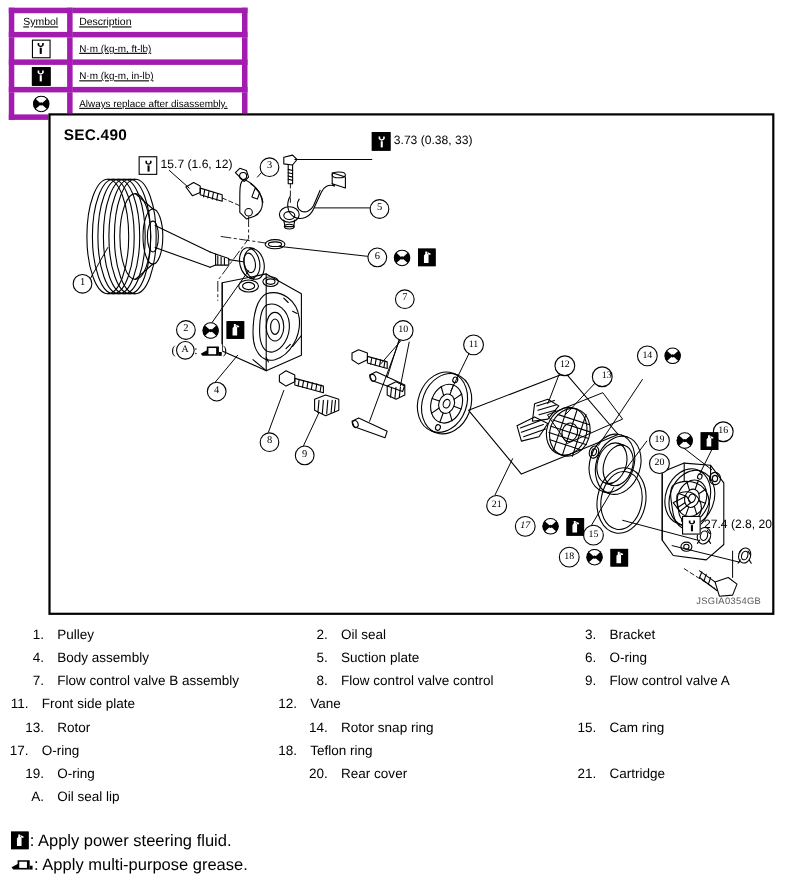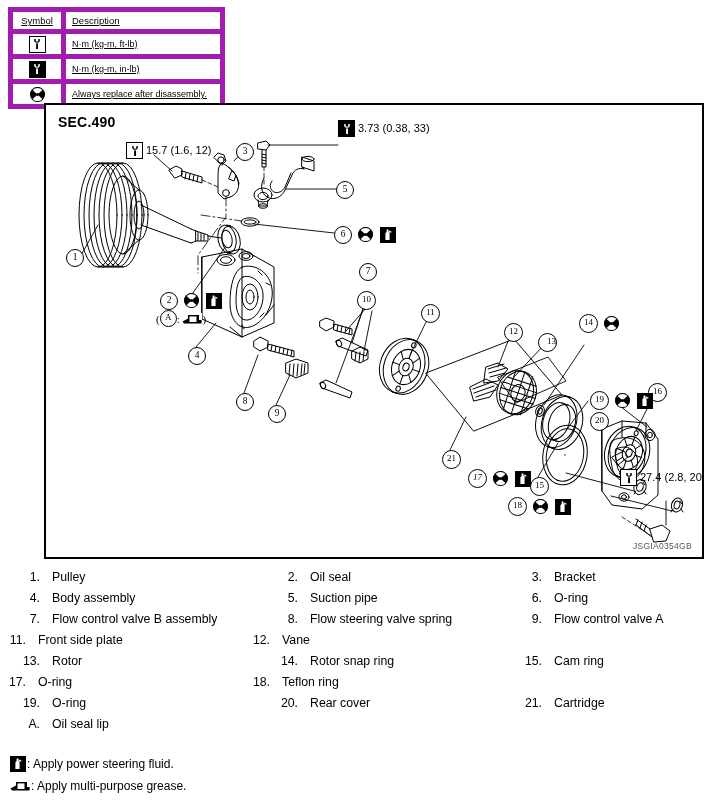--- a/index.html
+++ b/index.html
@@ -96,21 +96,21 @@
   }
   .prow{display:flex;height:21px;align-items:center;}
   .pcell{display:flex;align-items:baseline;}
   .pcell .n{width:26px;text-align:right;flex:none;}
   .pcell .nm{margin-left:12px;}
   .col1{width:258px;padding-left:14px;}
   .col2{width:244px;}
   .col3{width:auto;}
 
   
-  .notes{position:absolute;left:10px;top:753px;font-size:12px;}
+  .notes{position:absolute;left:10px;top:753px;font-size:15px;}
   .note{display:flex;align-items:center;height:22px;}
   .note .tx{margin-left:1px;}
 </style>
 </head>
 <body>
 
 <table class="sym-table">
   <tbody>
       <tr>
     <th class="c-sym">Symbol</th>
@@ -556,36 +556,36 @@
       </div>
   </div>
 
   <div class="prow">
     <div class="pcell col1">
         <span class="n">4.</span>
         <span class="nm">Body assembly</span>
       </div>
     <div class="pcell col2">
         <span class="n">5.</span>
-        <span class="nm">Suction pipe</span>
+        <span class="nm">Suction plate</span>
       </div>
     <div class="pcell col3">
         <span class="n">6.</span>
         <span class="nm">O-ring</span>
       </div>
   </div>
 
   <div class="prow">
     <div class="pcell col1">
         <span class="n">7.</span>
         <span class="nm">Flow control valve B assembly</span>
       </div>
     <div class="pcell col2">
         <span class="n">8.</span>
-        <span class="nm">Flow steering valve spring</span>
+        <span class="nm">Flow control valve control</span>
       </div>
     <div class="pcell col3">
         <span class="n">9.</span>
         <span class="nm">Flow control valve A</span>
       </div>
   </div>
 
   <div class="prow">
     <div class="pcell col2">
         <span class="n">11.</span>

